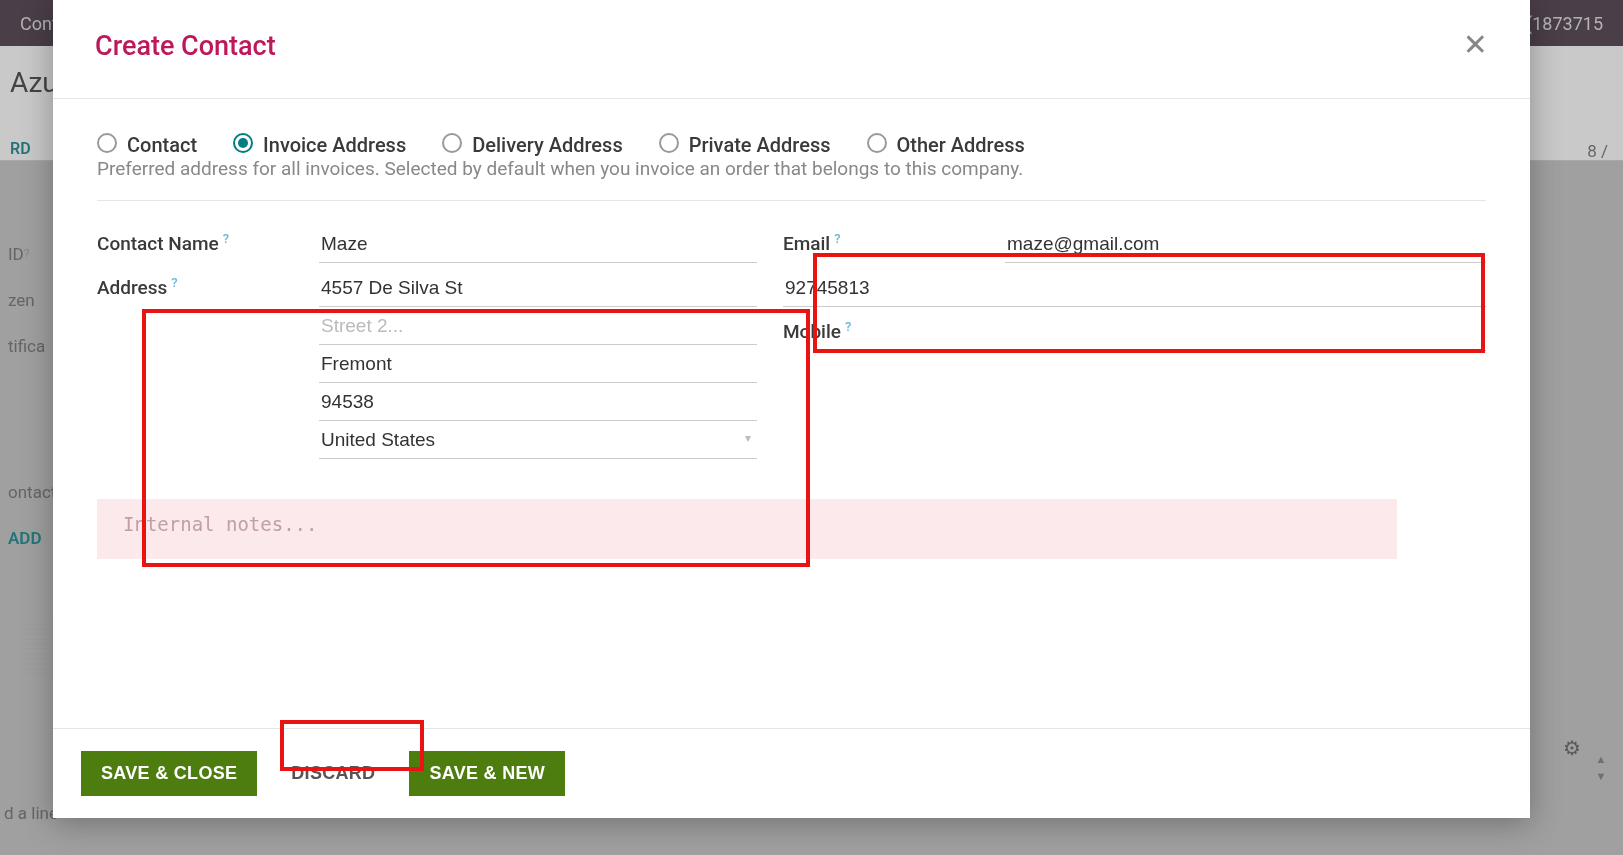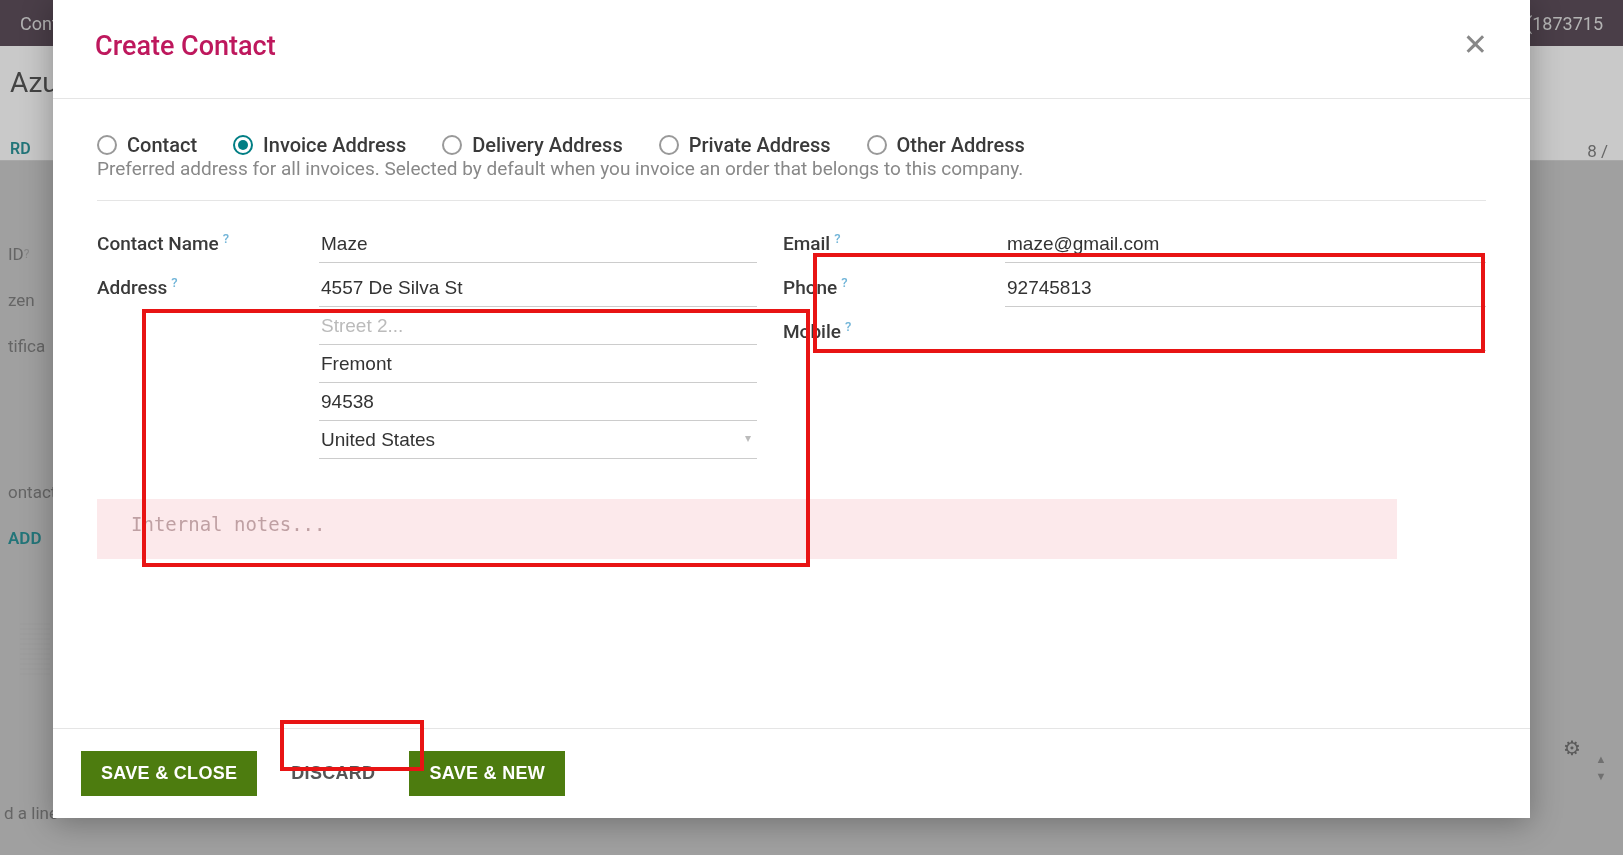--- a/index.html
+++ b/index.html
@@ -119,21 +119,21 @@
   padding: 34px 44px 20px;
   flex:1;
   overflow:auto;
 }
 
 .radio-row {
   display:flex;
   gap: 36px;
   align-items:center;
 }
-.radio-item { display:flex; align-items:center; gap:10px; cursor:pointer; }
+.radio-item { display:flex; gap:10px; cursor:pointer; }
 .radio-outer {
   width:20px; height:20px; border:2px solid #999; border-radius:50%;
   display:flex; align-items:center; justify-content:center;
 }
 .radio-item.selected .radio-outer { border-color:#017e84; }
 .radio-inner { width:10px; height:10px; border-radius:50%; background:transparent; }
 .radio-item.selected .radio-inner { background:#017e84; }
 .radio-label { font-size:20px; font-weight:500; color:#3a3a3a; }
 
 .help-text { font-size:19px; color:#888; }
@@ -171,21 +171,21 @@
   color:#bbb;
   font-size:12px;
   pointer-events:none;
 }
 
 .notes-area {
   margin-top:34px;
   width:1300px;
   background:#fce9eb;
   border:none;
-  padding:14px 34px;
+  padding:14px 26px;
   font-size:19px;
   resize:none;
   height:60px;
   color:#333;
 }
 .notes-area::placeholder { color:#bfa0a3; }
 
 .modal-footer {
   border-top:1px solid #e5e5e5;
   padding: 22px 28px;
@@ -370,21 +370,20 @@
           </div>
         </div>
       </div>
 
       <div class="col-right">
         <div class="field-row">
           <div class="field-label"><span>Email</span><span class="qmark">?</span></div>
           <div class="field-inputs"><input class="finput" value="maze@gmail.com" style=""></div>
         </div>
         <div class="field-row">
-          <div class="field-label"><span>Phone</span><span class="qmark">?</span></div>
           <div class="field-inputs"><input class="finput" value="92745813" style=""></div>
         </div>
         <div class="field-row">
           <div class="field-label"><span>Mobile</span><span class="qmark">?</span></div>
           <div class="field-inputs"><input class="finput" style=""></div>
         </div>
       </div>
     </div>
 
     <textarea class="notes-area" placeholder="Internal notes..." style=""></textarea>

